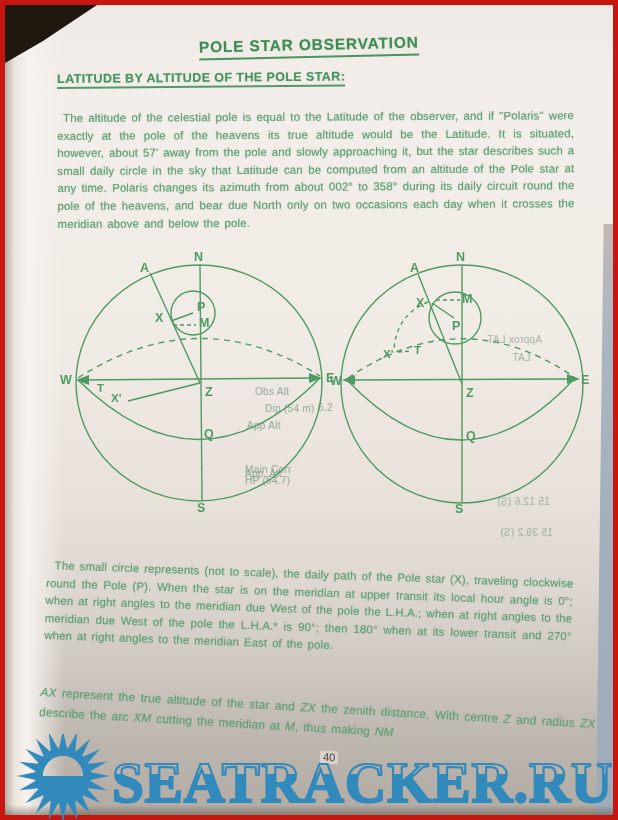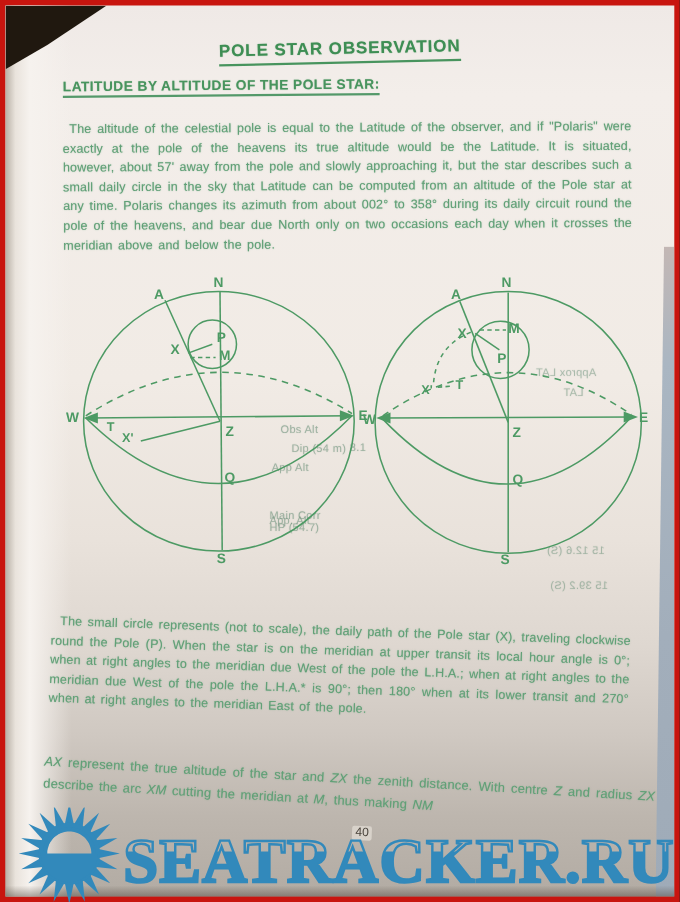--- a/index.html
+++ b/index.html
@@ -49,21 +49,21 @@
 <body>
 
 <div class="frame">
   <div class="paper"></div>
   <div class="corner-shadow"></div>
   <div class="edge-strip"></div>
   <div class="bottom-shadow"></div>
 
   <span class="bleed" style="left:255px;top:386px;">Obs Alt</span>
   <span class="bleed" style="left:247px;top:403px;padding-left:18px;">Dip (54 m)</span>
-  <span class="bleed" style="left:318px;top:402px;">8.1</span>
+  <span class="bleed" style="left:318px;top:402px;">5.2</span>
   <span class="bleed" style="left:247px;top:420px;">App Alt</span>
   <span class="bleed" style="left:245px;top:436px;margin-top:28px;">Main Corr</span>
   <span class="bleed" style="left:245px;top:475px;">HP (54.7)</span>
   <span class="bleed" style="left:245px;top:468px;">App. Alt</span>
   <span class="bleed mir" style="left:487px;top:334px;">Approx LAT</span>
   <span class="bleed mir" style="left:512px;top:352px;">LAT</span>
   <span class="bleed mir" style="left:497px;top:496px;">15 12.6 (S)</span>
   <span class="bleed mir" style="left:500px;top:527px;">15 39.2 (S)</span>
 
   <div class="title-wrap">

